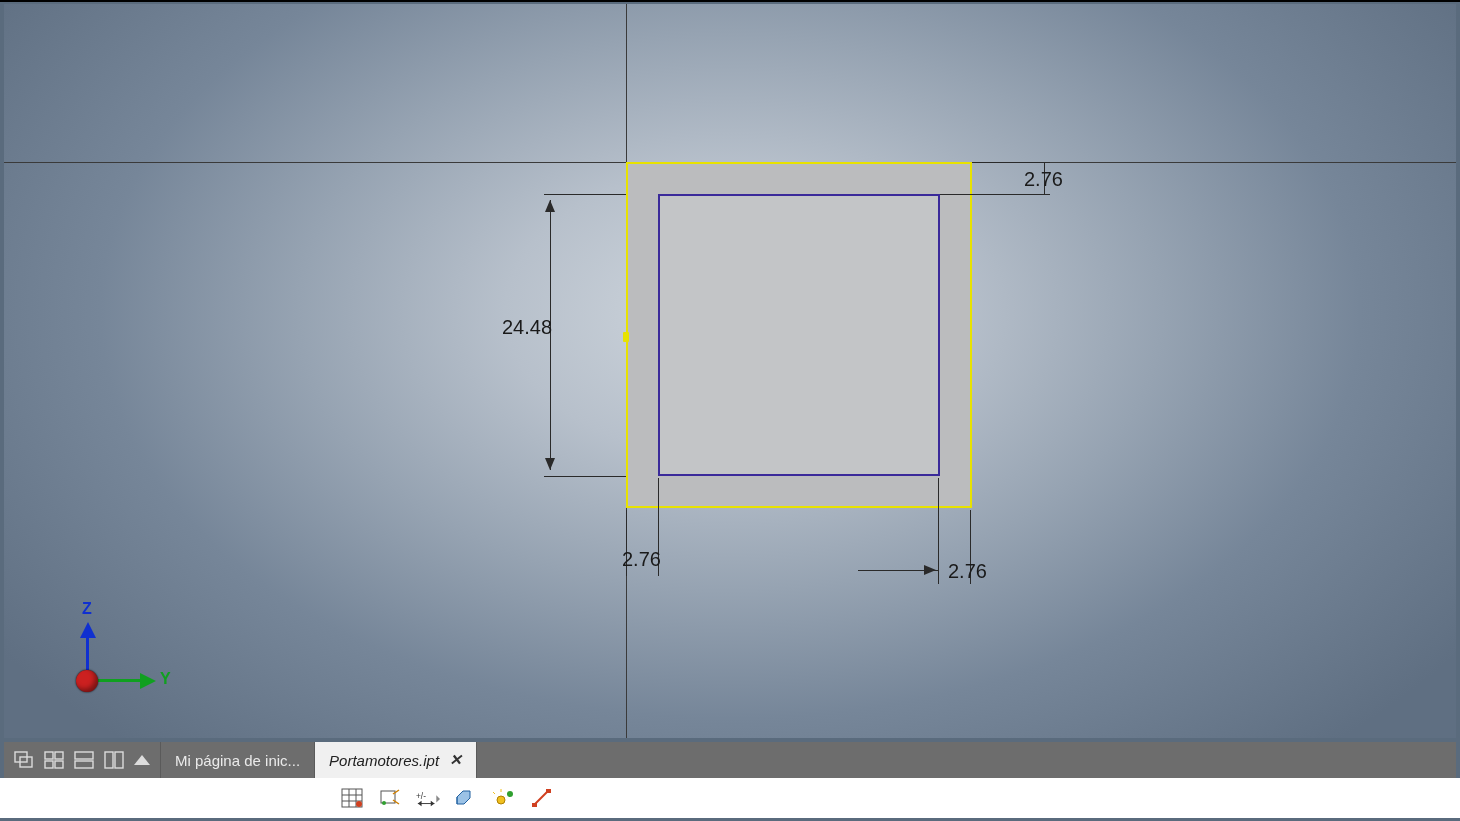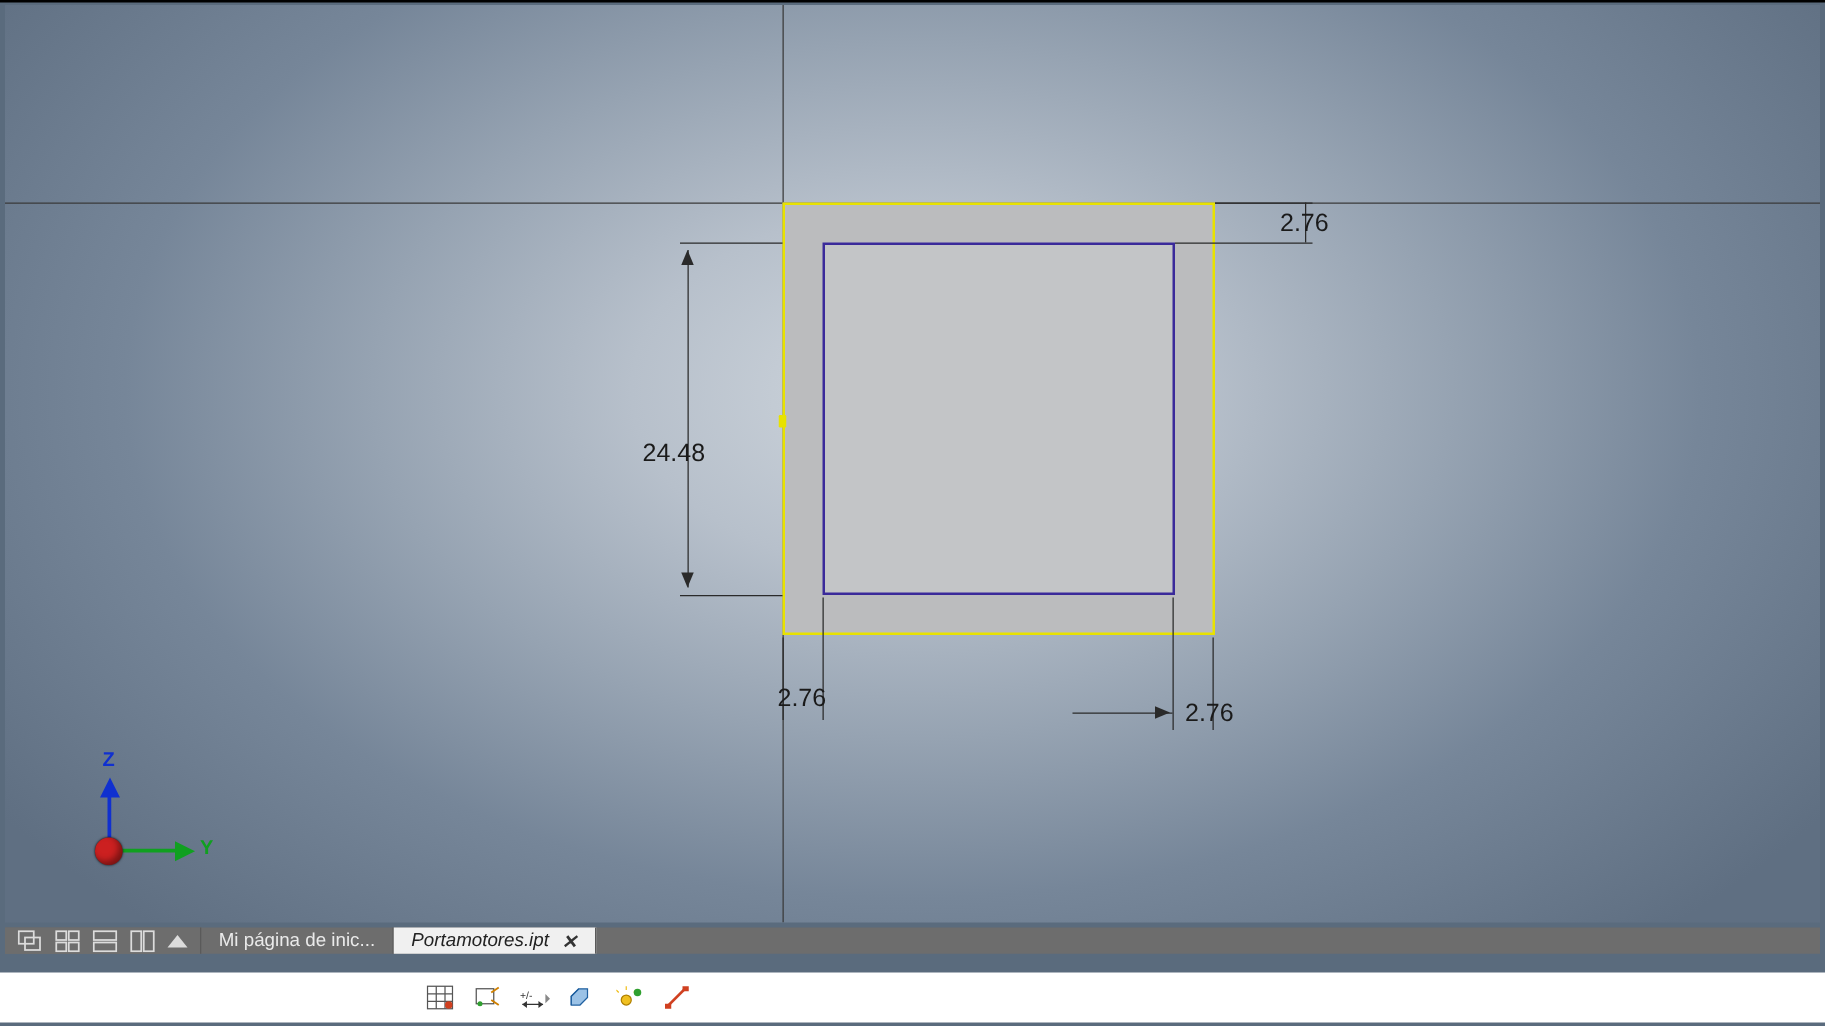--- a/index.html
+++ b/index.html
@@ -82,21 +82,21 @@
     border-left: 5px solid transparent;
     border-right: 5px solid transparent;
     border-bottom: 12px solid #2a2a2a;
   }
   .dim-v-arrow-dn {
     left: 541px; top: 454px;
     border-left: 5px solid transparent;
     border-right: 5px solid transparent;
     border-top: 12px solid #2a2a2a;
   }
-  .dim-v-text { left: 510px; top: 312px; margin-top: 36px; }
+  .dim-v-text { left: 498px; top: 312px; }
   
   .dim-tr-ext-r { left: 968px; top: 158px; width: 78px; height: 1px; }
   .dim-tr-ext-ir{ left: 936px; top: 190px; width: 110px; height: 1px; }
   .dim-tr-line  { left: 1040px; top: 158px; width: 1px; height: 32px; }
   .dim-tr-text  { left: 1020px; top: 164px; }
   
   .dim-bl-ext-l { left: 622px; top: 506px; width: 1px; height: 66px; }
   .dim-bl-ext-il{ left: 654px; top: 474px; width: 1px; height: 98px; }
   .dim-bl-text  { left: 618px; top: 544px; }
   
@@ -154,21 +154,21 @@
     border-bottom: 8px solid transparent;
     border-left: 16px solid #10a020;
   }
   .ucs-y-label { position: absolute; left: 96px; bottom: 12px; color: #10a020; font-size: 16px; font-weight: bold; }
   
   .tabbar {
     position: absolute;
     left: 4px;
     top: 740px;
     width: 1452px;
-    height: 21px;
+    height: 36px;
     background: #6d6d6d;
     display: flex;
     align-items: stretch;
     color: #eaeaea;
     font-size: 15px;
   }
   .tabbar .icons-left {
     display: flex;
     align-items: center;
     gap: 10px;

